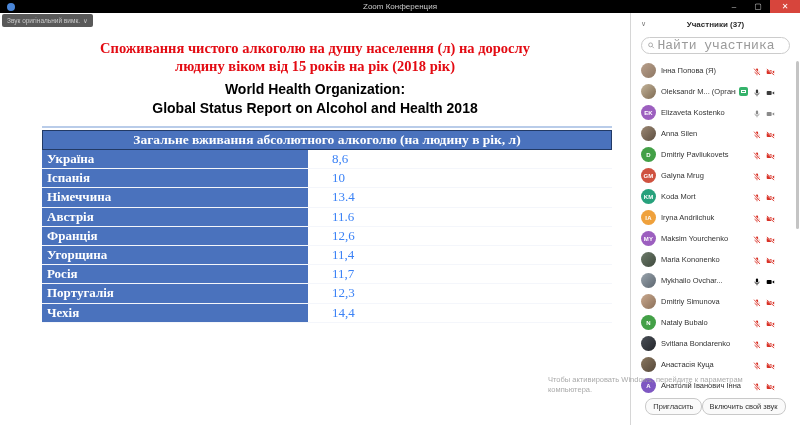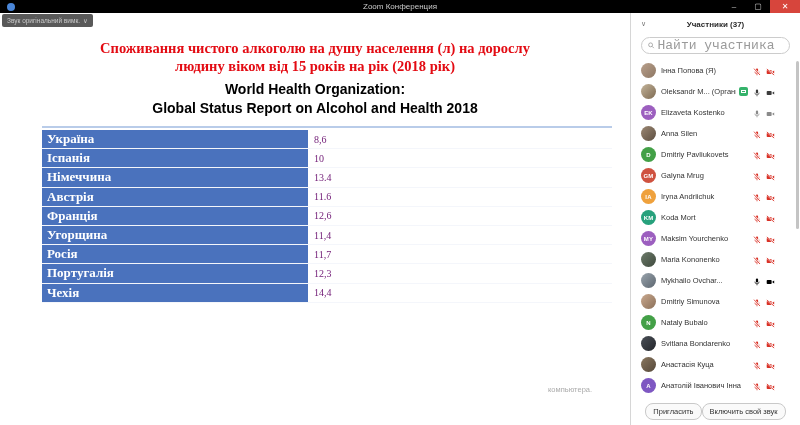--- a/index.html
+++ b/index.html
@@ -32,21 +32,21 @@
   .sound-badge{position:absolute;left:2px;top:1px;background:#595959;color:#c9c9c9;font-size:6.5px;padding:2.5px 5px;border-radius:2px;display:flex;gap:3px;align-items:center}
   .slide-titles{padding-top:26px;text-align:center}
   .t-red{color:#e30b13;font-family:"Liberation Serif",serif;font-weight:bold;font-size:14.5px;line-height:18px}
   .t-black{font-weight:bold;font-size:14px;line-height:19px;color:#000}
   .t-black.first{margin-top:5px}
 
   .tablewrap{margin:8px 18px 0 42px;width:570px;border-top:2px solid #b9cce9;padding-top:2px}
   .thead{height:20px;background:#4a72bd;border:1px solid #223a66;color:#fff;display:flex;align-items:center;justify-content:center;font-family:"Liberation Serif",serif;font-weight:bold;font-size:13.5px}
   .trow{display:flex;height:19.2px;border-bottom:1px solid #f4f6fb}
   .tc-country{width:266px;flex:none;background:#4a72bd;color:#fff;font-family:"Liberation Serif",serif;font-weight:bold;font-size:13px;display:flex;align-items:center;padding-left:5px}
-  .tc-value{flex:1;font-family:"Liberation Serif",serif;font-size:10px;color:#701a75;display:flex;align-items:center;padding-left:6px}
+  .tc-value{flex:1;font-family:"Liberation Serif",serif;font-size:13px;color:#3b82f6;display:flex;align-items:center;padding-left:24px}
 
   
   .panel{width:170px;border-left:1px solid #d6d6d6;background:#fff;display:flex;flex-direction:column;position:relative}
   .p-header{height:23px;position:relative;display:flex;align-items:center;justify-content:center;flex:none}
   .p-chevron{position:absolute;left:10px;top:7px;color:#777;font-size:7px;line-height:1}
   .p-title{font-size:8px;font-weight:bold;color:#2b2b2b}
   .p-search{margin:1px 10px 6px;height:17px;border:1px solid #ccc;border-radius:9px;display:flex;align-items:center;padding:0 6px;gap:3px;flex:none}
   .p-search input{border:none;outline:none;font-size:13px;color:#444;width:100%;background:transparent;font-family:Liberation Mono, monospace}
   .p-search input::placeholder{color:#9a9a9a}
   .p-list{flex:1;overflow:hidden}
@@ -63,21 +63,21 @@
   .photo-7{background:linear-gradient(135deg,#4a4f57,#23262b)}
   .photo-8{background:linear-gradient(135deg,#8a775f,#55483a)}
   .p-name{flex:1;font-size:7.5px;color:#333;white-space:nowrap;overflow:hidden}
   .p-badge{display:none;width:9px;height:9px;border-radius:2px;background:#35b36b;flex:none;align-items:center;justify-content:center;margin-left:-2px}
   .p-badge.badge-green{display:flex}
   .p-badge i{display:block;width:5px;height:3.5px;border:1px solid #fff}
   .status-icons{display:flex;gap:5px;align-items:center;flex:none}
   .icons-red{color:#d93025}.icons-dark{color:#3c3c3c}.icons-gray{color:#8a8a8a}
   .cross,.cross-bg{display:none}
   .icons-red .cross,.icons-red .cross-bg,.mic-muted .cross{display:inline}
-  .p-footer{height:27px;display:flex;align-items:center;justify-content:center;gap:0;flex:none}
+  .p-footer{height:27px;display:flex;align-items:flex-start;justify-content:center;gap:0;flex:none}
   .p-btn{background:#fafafa;border:1px solid #c9c9c9;border-radius:8px;font-size:7.5px;color:#333;padding:3px 7px;font-family:"Liberation Sans",sans-serif}
   .p-scrollbar{position:absolute;right:1px;top:48px;width:3px;height:168px;background:#c4c4c4;border-radius:2px}
 
   
   .watermark{position:absolute;left:548px;top:373px;z-index:40;color:#9b9b9b;pointer-events:none}
   .wm1{font-size:13px;opacity:.85}
   .wm2{font-size:7.5px;line-height:1.35;opacity:.85;margin-top:2px;width:235px}
 </style>
 </head>
 <body>
@@ -172,20 +172,21 @@
         <span>Звук оригінальний вимк.</span>
         <span>∨</span>
       </div>
       <div class="slide-titles">
         <div class="t-red">Споживання чистого алкоголю на душу населення (л) на дорослу</div>
         <div class="t-red">людину віком від 15 років на рік (2018 рік)</div>
         <div class="t-black first">World Health Organization:</div>
         <div class="t-black">Global Status Report on Alcohol and Health 2018</div>
       </div>
       <div class="tablewrap">
+        <div class="thead">Загальне вживання абсолютного алкоголю (на людину в рік, л)</div>
         <div>
 
         <div class="trow">
               <div class="tc-country">Україна</div>
               <div class="tc-value">8,6</div>
             </div>
             <div class="trow">
               <div class="tc-country">Іспанія</div>
               <div class="tc-value">10</div>
             </div>
@@ -370,47 +371,47 @@
             <span><svg width="9" height="8" viewBox="0 0 13 12">
                 <rect x="0.8" y="3" width="7.4" height="6" rx="1.2" fill="currentColor"></rect>
                 <polygon points="8.8,6 12,3.6 12,8.4" fill="currentColor"></polygon>
                 <line class="cross-bg" x1="1" y1="1" x2="12.2" y2="10.8" stroke="#fff" stroke-width="2.4"></line>
                 <line class="cross" x1="1" y1="1.5" x2="12" y2="10.5" stroke="currentColor" stroke-width="1.3"></line>
               </svg></span>
           </div>
 
         </div>
         <div class="p-row">
+          <div class="avatar init-teal">
+            <span>KM</span>
+          </div>
+          <div class="p-name">Koda Mort</div>
+
+          <div class="status-icons icons-red">
+            <span><svg width="8" height="8" viewBox="0 0 12 12">
+                <rect x="4.3" y="0.8" width="3.4" height="6" rx="1.7" fill="currentColor"></rect>
+                <path d="M2.8 5.5a3.2 3.2 0 0 0 6.4 0" fill="none" stroke="currentColor" stroke-width="1"></path>
+                <line x1="6" y1="8.7" x2="6" y2="11" stroke="currentColor" stroke-width="1"></line>
+                <line class="cross-bg" x1="1.5" y1="0.6" x2="10.8" y2="10.8" stroke="#fff" stroke-width="2.4"></line>
+                <line class="cross" x1="1.5" y1="1" x2="10.5" y2="10.5" stroke="currentColor" stroke-width="1.3"></line>
+              </svg></span>
+            <span><svg width="9" height="8" viewBox="0 0 13 12">
+                <rect x="0.8" y="3" width="7.4" height="6" rx="1.2" fill="currentColor"></rect>
+                <polygon points="8.8,6 12,3.6 12,8.4" fill="currentColor"></polygon>
+                <line class="cross-bg" x1="1" y1="1" x2="12.2" y2="10.8" stroke="#fff" stroke-width="2.4"></line>
+                <line class="cross" x1="1" y1="1.5" x2="12" y2="10.5" stroke="currentColor" stroke-width="1.3"></line>
+              </svg></span>
+          </div>
+
+        </div>
+        <div class="p-row">
           <div class="avatar init-orange">
             <span>IA</span>
           </div>
           <div class="p-name">Iryna Andriichuk</div>
-
-          <div class="status-icons icons-red">
-            <span><svg width="8" height="8" viewBox="0 0 12 12">
-                <rect x="4.3" y="0.8" width="3.4" height="6" rx="1.7" fill="currentColor"></rect>
-                <path d="M2.8 5.5a3.2 3.2 0 0 0 6.4 0" fill="none" stroke="currentColor" stroke-width="1"></path>
-                <line x1="6" y1="8.7" x2="6" y2="11" stroke="currentColor" stroke-width="1"></line>
-                <line class="cross-bg" x1="1.5" y1="0.6" x2="10.8" y2="10.8" stroke="#fff" stroke-width="2.4"></line>
-                <line class="cross" x1="1.5" y1="1" x2="10.5" y2="10.5" stroke="currentColor" stroke-width="1.3"></line>
-              </svg></span>
-            <span><svg width="9" height="8" viewBox="0 0 13 12">
-                <rect x="0.8" y="3" width="7.4" height="6" rx="1.2" fill="currentColor"></rect>
-                <polygon points="8.8,6 12,3.6 12,8.4" fill="currentColor"></polygon>
-                <line class="cross-bg" x1="1" y1="1" x2="12.2" y2="10.8" stroke="#fff" stroke-width="2.4"></line>
-                <line class="cross" x1="1" y1="1.5" x2="12" y2="10.5" stroke="currentColor" stroke-width="1.3"></line>
-              </svg></span>
-          </div>
-
-        </div>
-        <div class="p-row">
-          <div class="avatar init-teal">
-            <span>KM</span>
-          </div>
-          <div class="p-name">Koda Mort</div>
 
           <div class="status-icons icons-red">
             <span><svg width="8" height="8" viewBox="0 0 12 12">
                 <rect x="4.3" y="0.8" width="3.4" height="6" rx="1.7" fill="currentColor"></rect>
                 <path d="M2.8 5.5a3.2 3.2 0 0 0 6.4 0" fill="none" stroke="currentColor" stroke-width="1"></path>
                 <line x1="6" y1="8.7" x2="6" y2="11" stroke="currentColor" stroke-width="1"></line>
                 <line class="cross-bg" x1="1.5" y1="0.6" x2="10.8" y2="10.8" stroke="#fff" stroke-width="2.4"></line>
                 <line class="cross" x1="1.5" y1="1" x2="10.5" y2="10.5" stroke="currentColor" stroke-width="1.3"></line>
               </svg></span>
             <span><svg width="9" height="8" viewBox="0 0 13 12">
@@ -609,14 +610,14 @@
       </div>
     <div class="p-footer">
       <button class="p-btn">Пригласить</button>
       <button class="p-btn">Включить свой звук</button>
     </div>
     <div class="p-scrollbar"></div>
   </div>
 </div>
 
 <div class="watermark">
-  <div class="wm2"><br><span>компьютера.</span></div>
+  <div class="wm2"><span>Чтобы активировать Windows, перейдите к параметрам</span><br><span>компьютера.</span></div>
 </div>
 
 </body></html>

